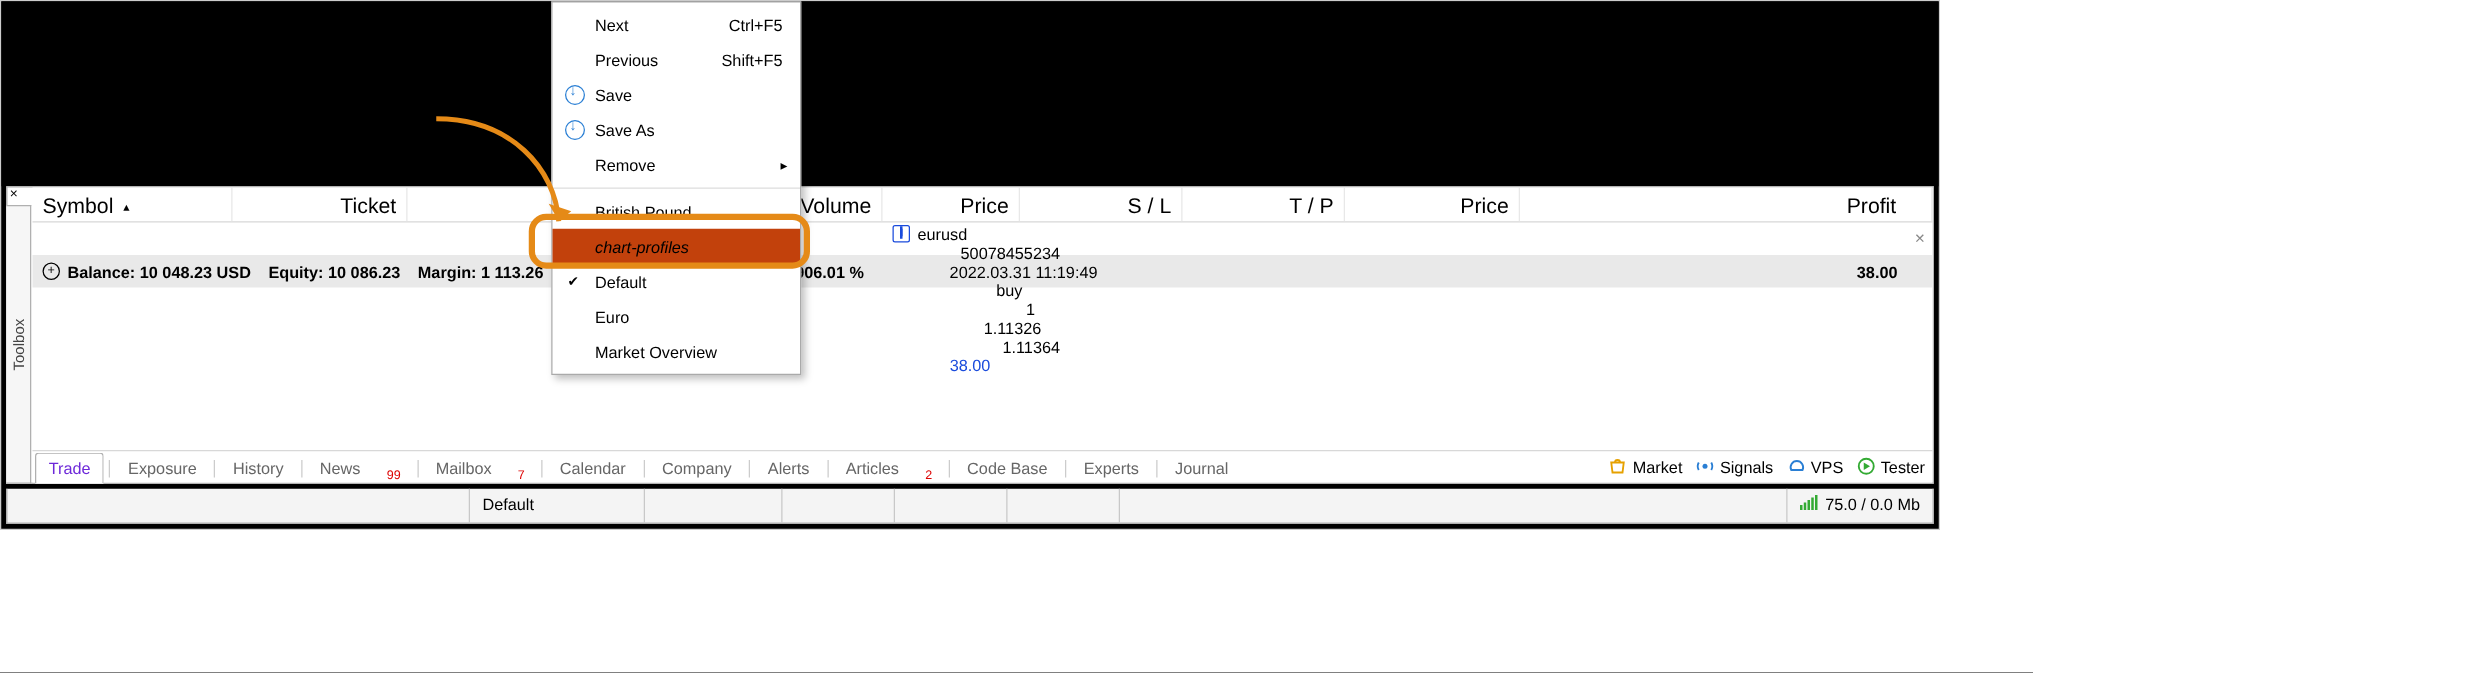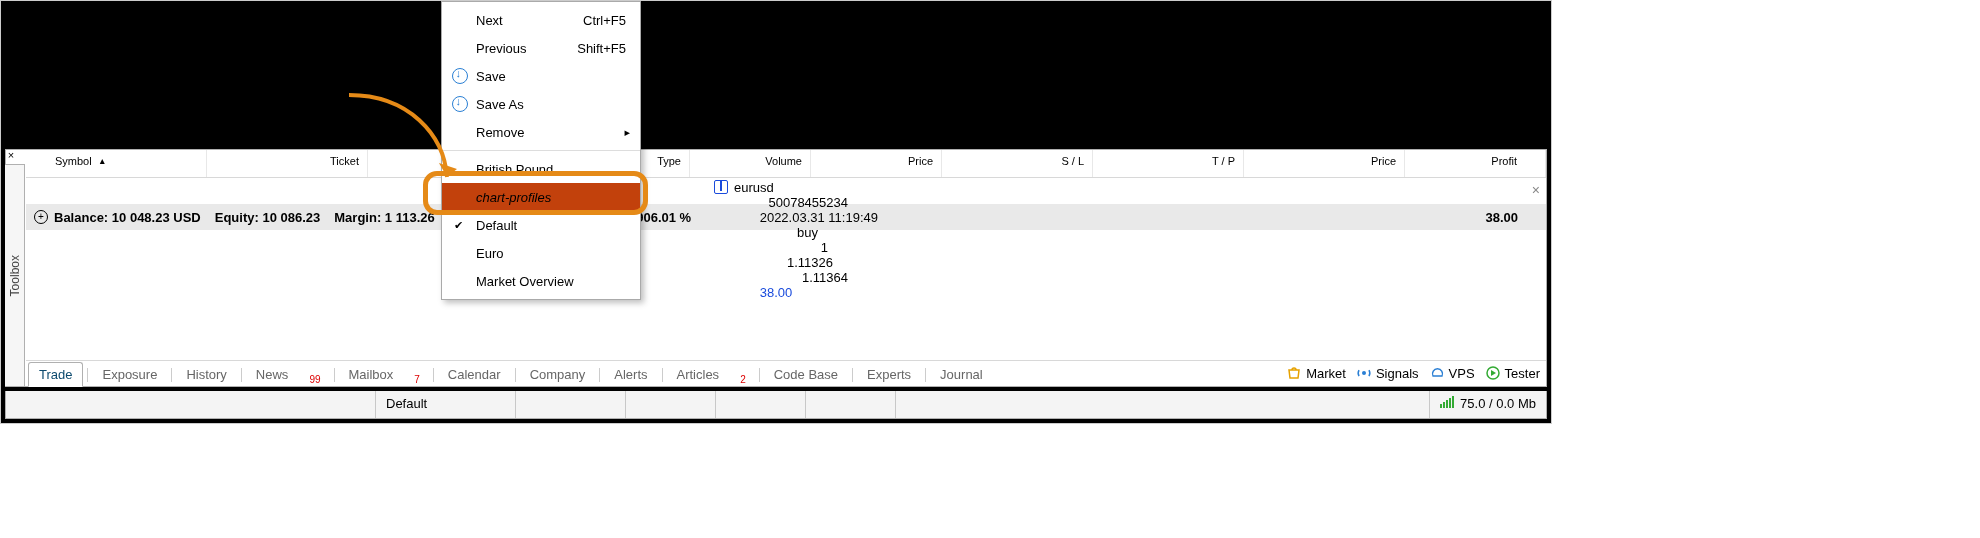--- a/index.html
+++ b/index.html
@@ -10,21 +10,21 @@
   
   .toolbox { position: absolute; left: 4px; right: 4px; top: 148px; bottom: 36px; background: #fff; border: 1px solid #b0b0b0; }
   .close-btn { position: absolute; left: -2px; top: -2px; width: 14px; height: 14px; font-size: 11px; line-height: 14px; text-align: center; color: #000; cursor: pointer; z-index:3;}
   .vtab { position: absolute; left: -1px; top: 14px; bottom: -1px; width: 20px; border: 1px solid #b0b0b0; border-left: none; background: #f6f6f6; display:flex; align-items:center; justify-content:center; }
   .vtab span { writing-mode: vertical-rl; transform: rotate(180deg); font-size: 12px; color: #444; }
 
   .grid-area { position: absolute; left: 20px; right: 0; top: 0; bottom: 26px; background: #fff; }
 
   
   .hdr { display: flex; height: 28px; border-bottom: 1px solid #d8d8d8; }
-  .hdr .cell { position: relative; padding: 5px 8px 0 8px; font-size: 11px; color: #000; border-right: 1px solid #e8e8e8; margin-left: 21px; }
+  .hdr .cell { position: relative; padding: 5px 8px 0 8px; font-size: 17px; color: #000; border-right: 1px solid #e8e8e8; }
   .sort-arrow::after { content: "▴"; font-size: 10px; margin-left: 8px; position: relative; top: -1px; }
 
   
   .row { display: flex; height: 26px; align-items: center; flex-direction: column; }
   .row .cell { padding: 0 8px; font-size: 13px; }
 
   .col-sym   { width: 160px; text-align: left; }
   .col-tick  { width: 140px; text-align: right; }
   .col-time  { width: 200px; text-align: right; }
   .col-type  { width: 80px;  text-align: right; }
@@ -42,21 +42,21 @@
   .row-close { position:absolute; right:6px; top:32px; color:#888; font-size:14px; cursor:pointer; }
 
   .summary { height: 26px; background: #e9e9e9; display: flex; align-items:center; padding: 0 8px; font-size: 13px; font-weight: bold; }
   .summary .plus-icon { display:inline-flex; width:14px; height:14px; border:1.5px solid #000; border-radius:50%; align-items:center; justify-content:center; margin-right:6px; font-size:10px; font-weight:normal; line-height:1; }
   .summary .kv { margin-right: 14px; }
   .summary .right { margin-left:auto; padding-right: 20px;}
 
   
   .tabs { position:absolute; left:20px; right:0; bottom:0; height:26px; background:#fff; display:flex; align-items:flex-end; border-top:1px solid #d8d8d8; }
   .tab { padding: 4px 10px; margin: 0 2px; font-size:13px; color:#666; position:relative; cursor:pointer; }
-  .tab.active { border:1px solid #b0b0b0; border-bottom:1px solid #fff; background:#fff; color:#0c4a6e; border-radius:3px 3px 0 0; margin-bottom:-1px; }
+  .tab.active { border:1px solid #b0b0b0; border-bottom:1px solid #fff; background:#fff; color:#6d28d9; border-radius:3px 3px 0 0; margin-bottom:-1px; }
   .sep { width:1px; height:14px; background:#ccc; margin: 0 2px 4px 2px; }
   .badge { font-size:10px; color:#d00; position:relative; top:4px; left:1px;margin-left:20px; }
 
   .right-icons { margin-left:auto; display:flex; align-items:center; padding-right:6px; gap:10px; height:26px; }
   .right-icons .itm { display:flex; align-items:center; gap:4px; font-size:13px; color:#000; cursor:pointer;}
   .ico { width:16px; height:16px; display:inline-block; }
 
   
   .statusbar { position:absolute; left:4px; right:4px; bottom:4px; height:28px; background:#f4f4f4; border:1px solid #b0b0b0; border-top:none; display:flex; }
   .statusbar .sb-cell { border-right:1px solid #c8c8c8; padding:5px 10px 0 10px; font-size:13px; color:#000; }

